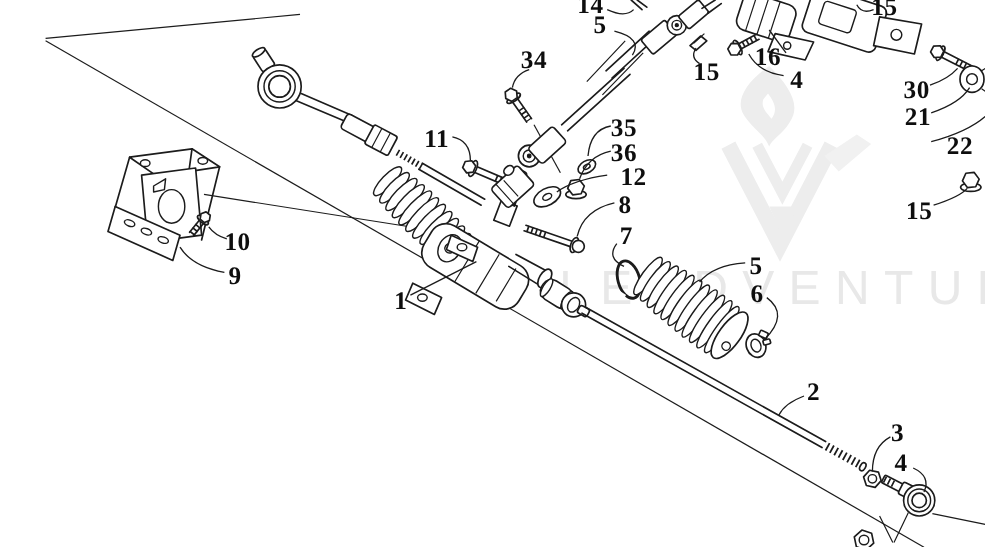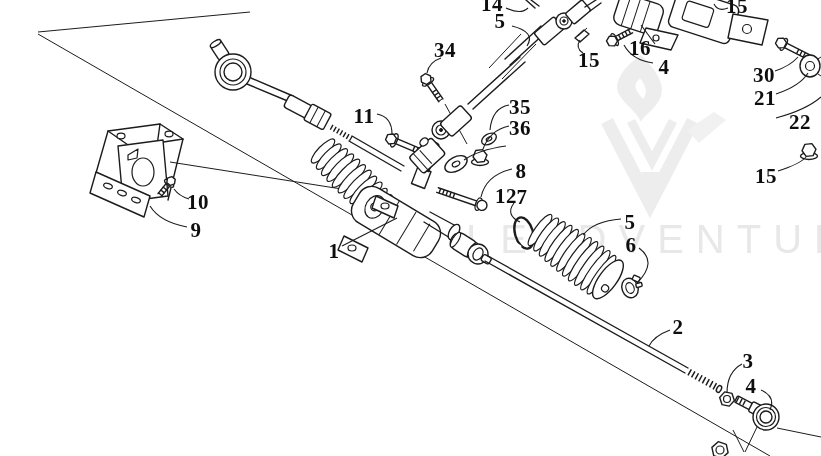--- a/index.html
+++ b/index.html
@@ -325,21 +325,21 @@
       <div class="callout" style="left: 640px; top: 48px;">16</div>
       <div class="callout" style="left: 664px; top: 67px;">4</div>
       <div class="callout" style="left: 737px; top: 6px;">15</div>
       <div class="callout" style="left: 764px; top: 75px;">30</div>
       <div class="callout" style="left: 765px; top: 98px;">21</div>
       <div class="callout" style="left: 764px; top: 122px; margin-left: 36px;">22</div>
       <div class="callout" style="left: 766px; top: 176px;">15</div>
       <div class="callout" style="left: 364px; top: 116px;">11</div>
       <div class="callout" style="left: 520px; top: 107px;">35</div>
       <div class="callout" style="left: 520px; top: 128px;">36</div>
-      <div class="callout" style="left: 506px; top: 148px; margin-top: 48px;">12</div>
+      <div class="callout" style="left: 528px; top: 148px;">12</div>
       <div class="callout" style="left: 521px; top: 171px;">8</div>
       <div class="callout" style="left: 522px; top: 197px;">7</div>
       <div class="callout" style="left: 198px; top: 202px; text-align: right;">10</div>
       <div class="callout" style="left: 196px; top: 230px;">9</div>
       <div class="callout" style="left: 334px; top: 251px;">1</div>
       <div class="callout" style="left: 630px; top: 222px;">5</div>
       <div class="callout" style="left: 631px; top: 245px;">6</div>
       <div class="callout" style="left: 678px; top: 327px;">2</div>
       <div class="callout" style="left: 748px; top: 361px;">3</div>
       <div class="callout" style="left: 751px; top: 386px;">4</div>

